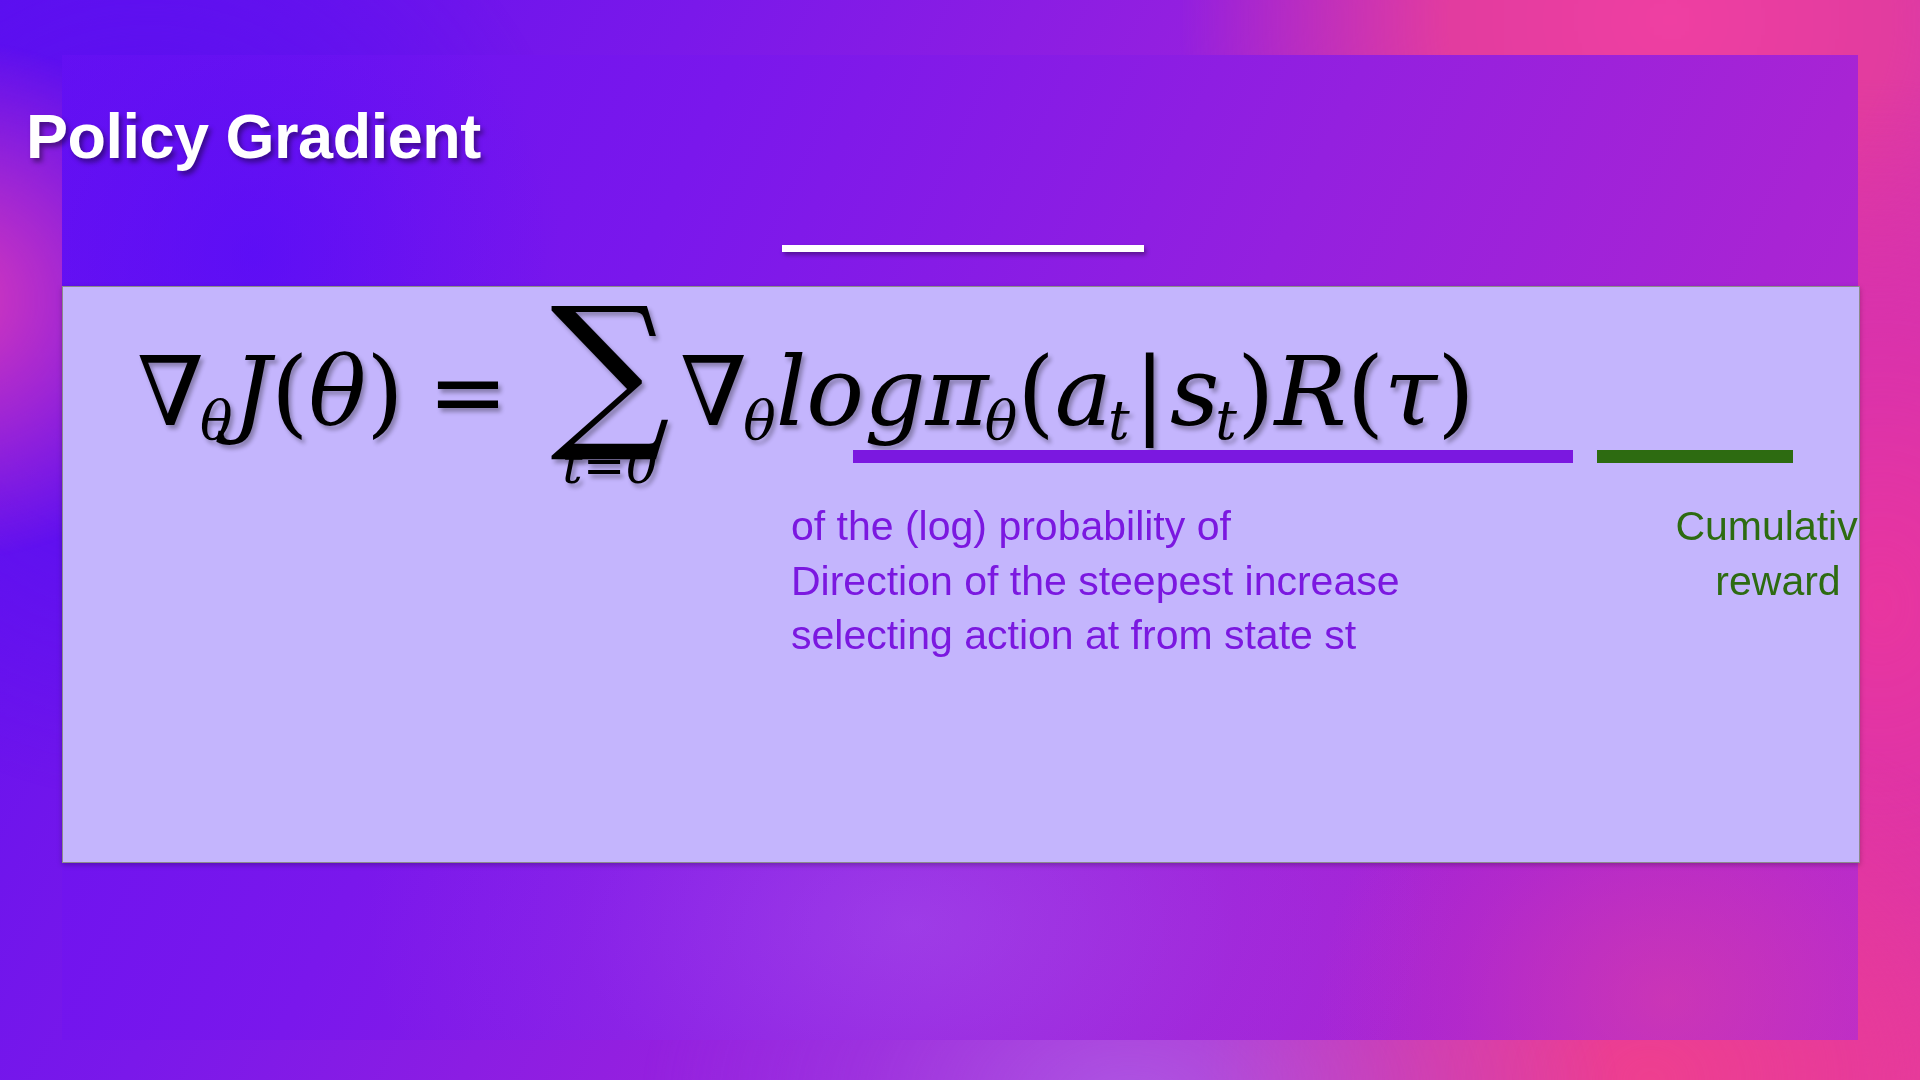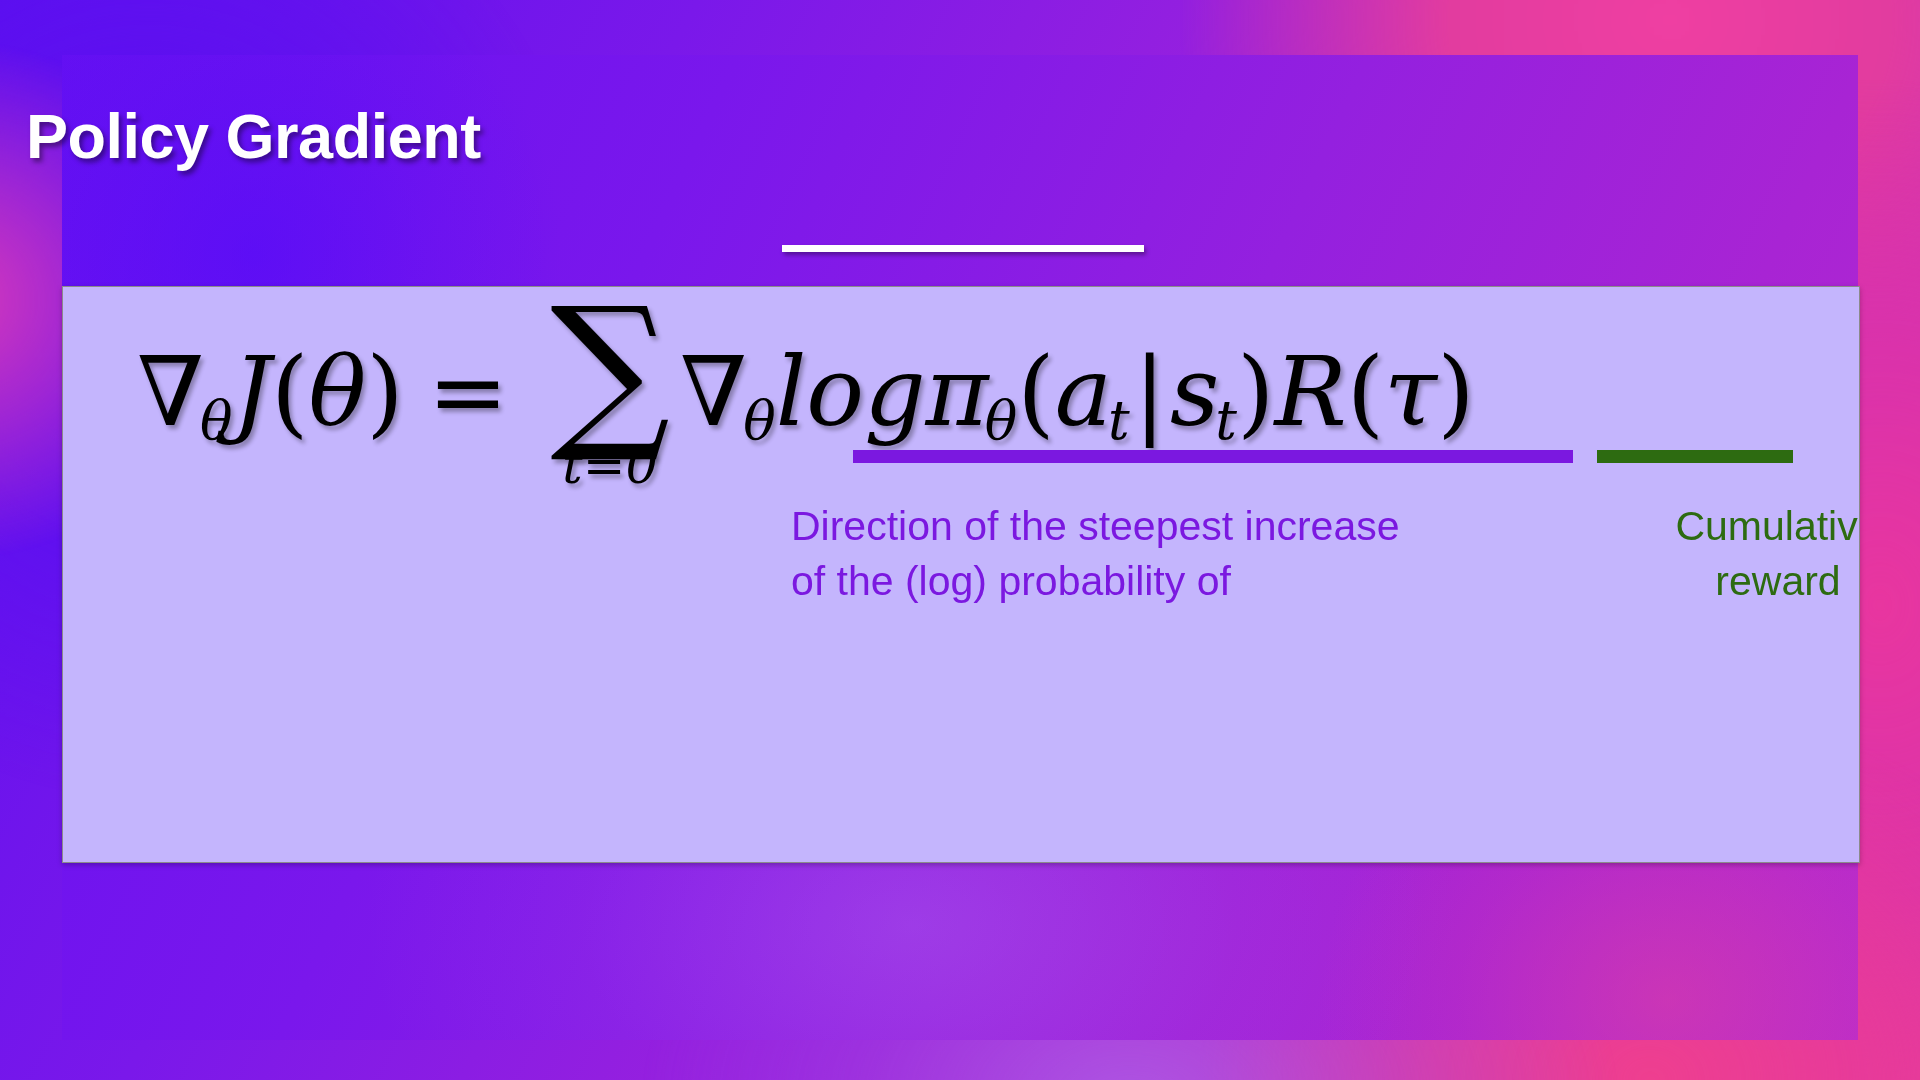--- a/index.html
+++ b/index.html
@@ -260,22 +260,23 @@
   <div class="card">
 
     <div class="formula f-main">
       <span class="nabla">∇</span><span class="sub">θ</span><span class="f-it">J</span><span class="paren">(</span><span class="f-it">θ</span><span class="paren">)</span><span class="f-up" style="margin:0 24px;">=</span><span class="sum-wrap"><span class="sum-sym">∑</span><span class="sum-lower">t=0</span></span><span class="nabla">∇</span><span class="sub">θ</span><span class="f-it">log</span><span class="f-it">π</span><span class="sub">θ</span><span class="paren">(</span><span class="f-it">a</span><span class="sub">t</span><span class="paren" style="margin:0 4px;">|</span><span class="f-it">s</span><span class="sub">t</span><span class="paren">)</span><span class="f-it">R</span><span class="paren">(</span><span class="f-it">τ</span><span class="paren">)</span>
     </div>
 
     <div class="ul-purple"></div>
     <div class="ul-green"></div>
 
     <div class="ann-purple">
+      <span class="ann-line">of the (log) probability of</span>
       <span class="ann-line">Direction of the steepest increase</span>
-      <span class="ann-line">of the (log) probability of</span>
+      <span class="ann-line">selecting action at from state st</span>
     </div>
 
     <div class="ann-green">
       <span class="ann-line">Cumulative</span>
       <span class="ann-line">reward</span>
     </div>
 
   </div>
 </div>
 

